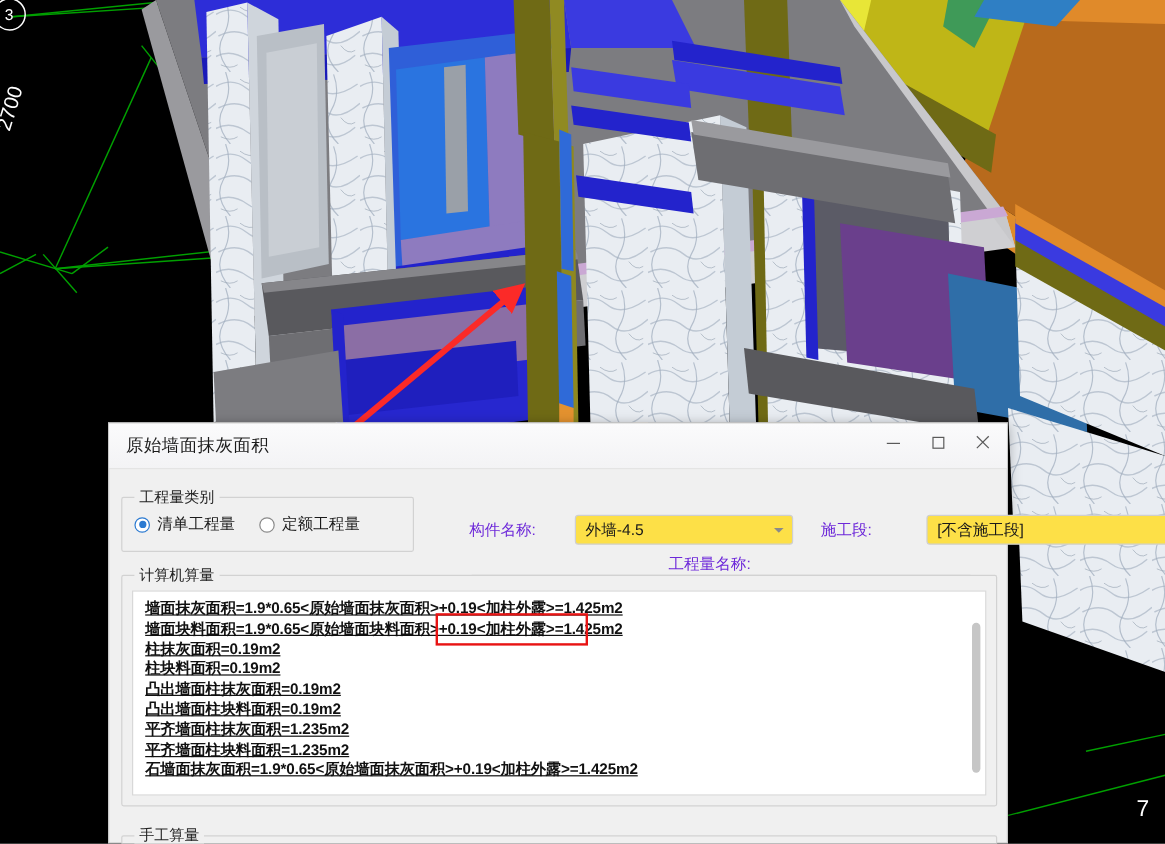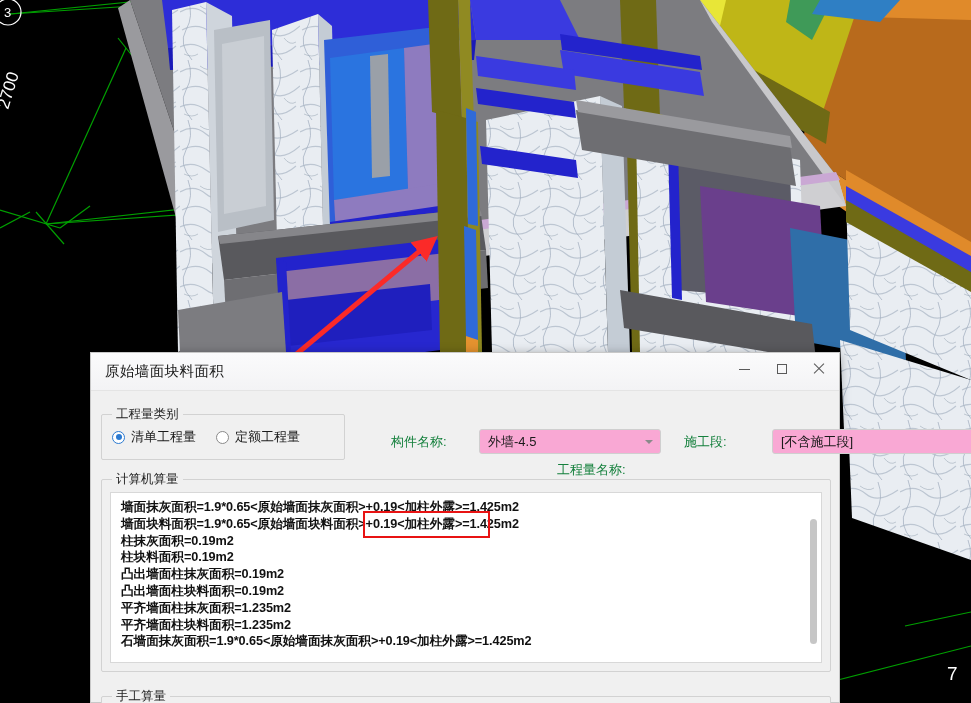--- a/index.html
+++ b/index.html
@@ -71,23 +71,23 @@
     border: 1px solid #8a8a8a; background: #fff;
     display: flex; align-items: center; justify-content: center;
   }
   .radio.on .dot { border-color: #2b7ad1; }
   .radio.on .dot::after { content: ""; width: 6px; height: 6px; border-radius: 50%; background: #2b7ad1; }
 
   
   .field-row { position: absolute; display: flex; align-items: center; }
   #row-comp { left: 300px; top: 38px; }
   #row-qty  { left: 300px; top: 70px; flex-direction: column; }
-  .flabel { font-size: 13px; color: #15803d; width: 88px; }
+  .flabel { font-size: 13px; color: #6d28d9; width: 88px; }
   .combo {
-    position: relative; height: 25px; background: #f9a8d4;
+    position: relative; height: 25px; background: #fde047;
     border: 1px solid #cfcfcf; border-radius: 3px;
     display: flex; align-items: center; padding: 0 20px 0 8px;
     font-size: 13px; color: #1a1a1a; cursor: default;
   }
   .combo .caret {
     position: absolute; right: 7px; top: 50%; margin-top: -2px;
     width: 0; height: 0; border-left: 4px solid transparent;
     border-right: 4px solid transparent; border-top: 4px solid #8a8a8a;
   }
   #combo-comp { width: 182px; }
@@ -96,21 +96,21 @@
   #combo-qty  { width: 420px; }
 
   
   .listbox {
     position: absolute; left: 8px; top: 12px; right: 8px; bottom: 8px;
     background: #fff; border: 1px solid #d8d8d8; overflow: hidden;
   }
   .listbox .lines { padding: 6px 10px 0 10px; }
   .line {
     font-size: 12.7px; font-weight: bold; color: #111;
-    line-height: 16.8px; white-space: nowrap; letter-spacing: -.1px;
+    line-height: 16.8px; white-space: nowrap; letter-spacing: -.1px; text-decoration: underline;
   }
   .scrollbar {
     position: absolute; right: 2px; top: 4px; bottom: 4px; width: 11px;
   }
   .thumb {
     position: absolute; left: 2px; top: 22px; width: 7px; height: 125px;
     background: #c6c6c6; border-radius: 4px;
   }
   #redbox {
     position: absolute; left: 252px; top: 18px; width: 127px; height: 27px;
@@ -247,21 +247,21 @@
         <path d="M178 310 L282 292 L286 352 L180 352 Z" fill="#7c7c80"></path>
       </g>
 
       <line x1="293" y1="357" x2="427" y2="245" stroke="#fb2a28" stroke-width="5" marker-end="url(#arrowhead)"></line>
     </svg>
   </div>
 
   <div id="dialog">
 
     <div class="titlebar">
-      <div class="title-text">原始墙面块料面积</div>
+      <div class="title-text">原始墙面抹灰面积</div>
       <div class="winbtns">
         <div class="winbtn">
           <span class="glyph-min"></span>
         </div>
         <div class="winbtn">
           <span class="glyph-max"></span>
         </div>
         <div class="winbtn close">
           <span class="glyph-close"></span>
         </div>

